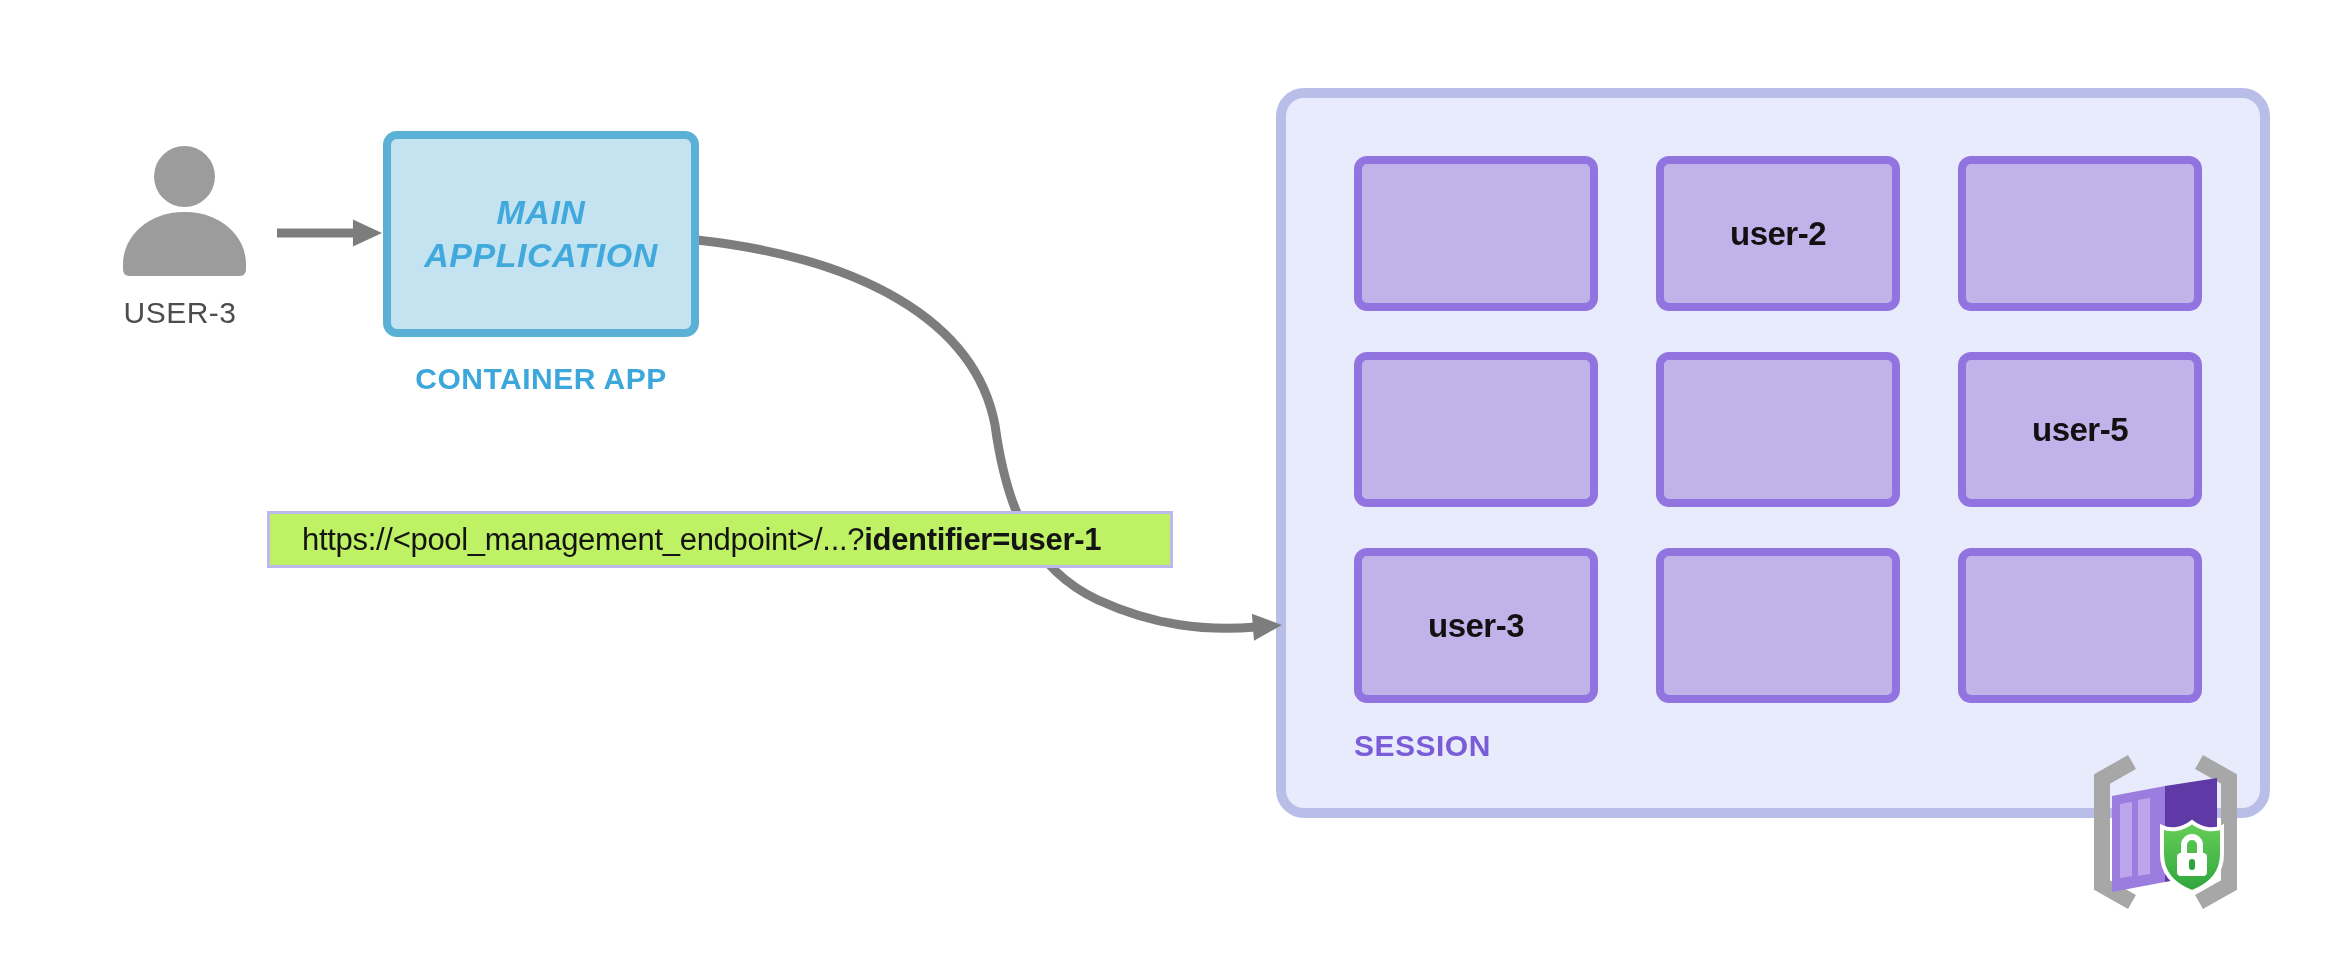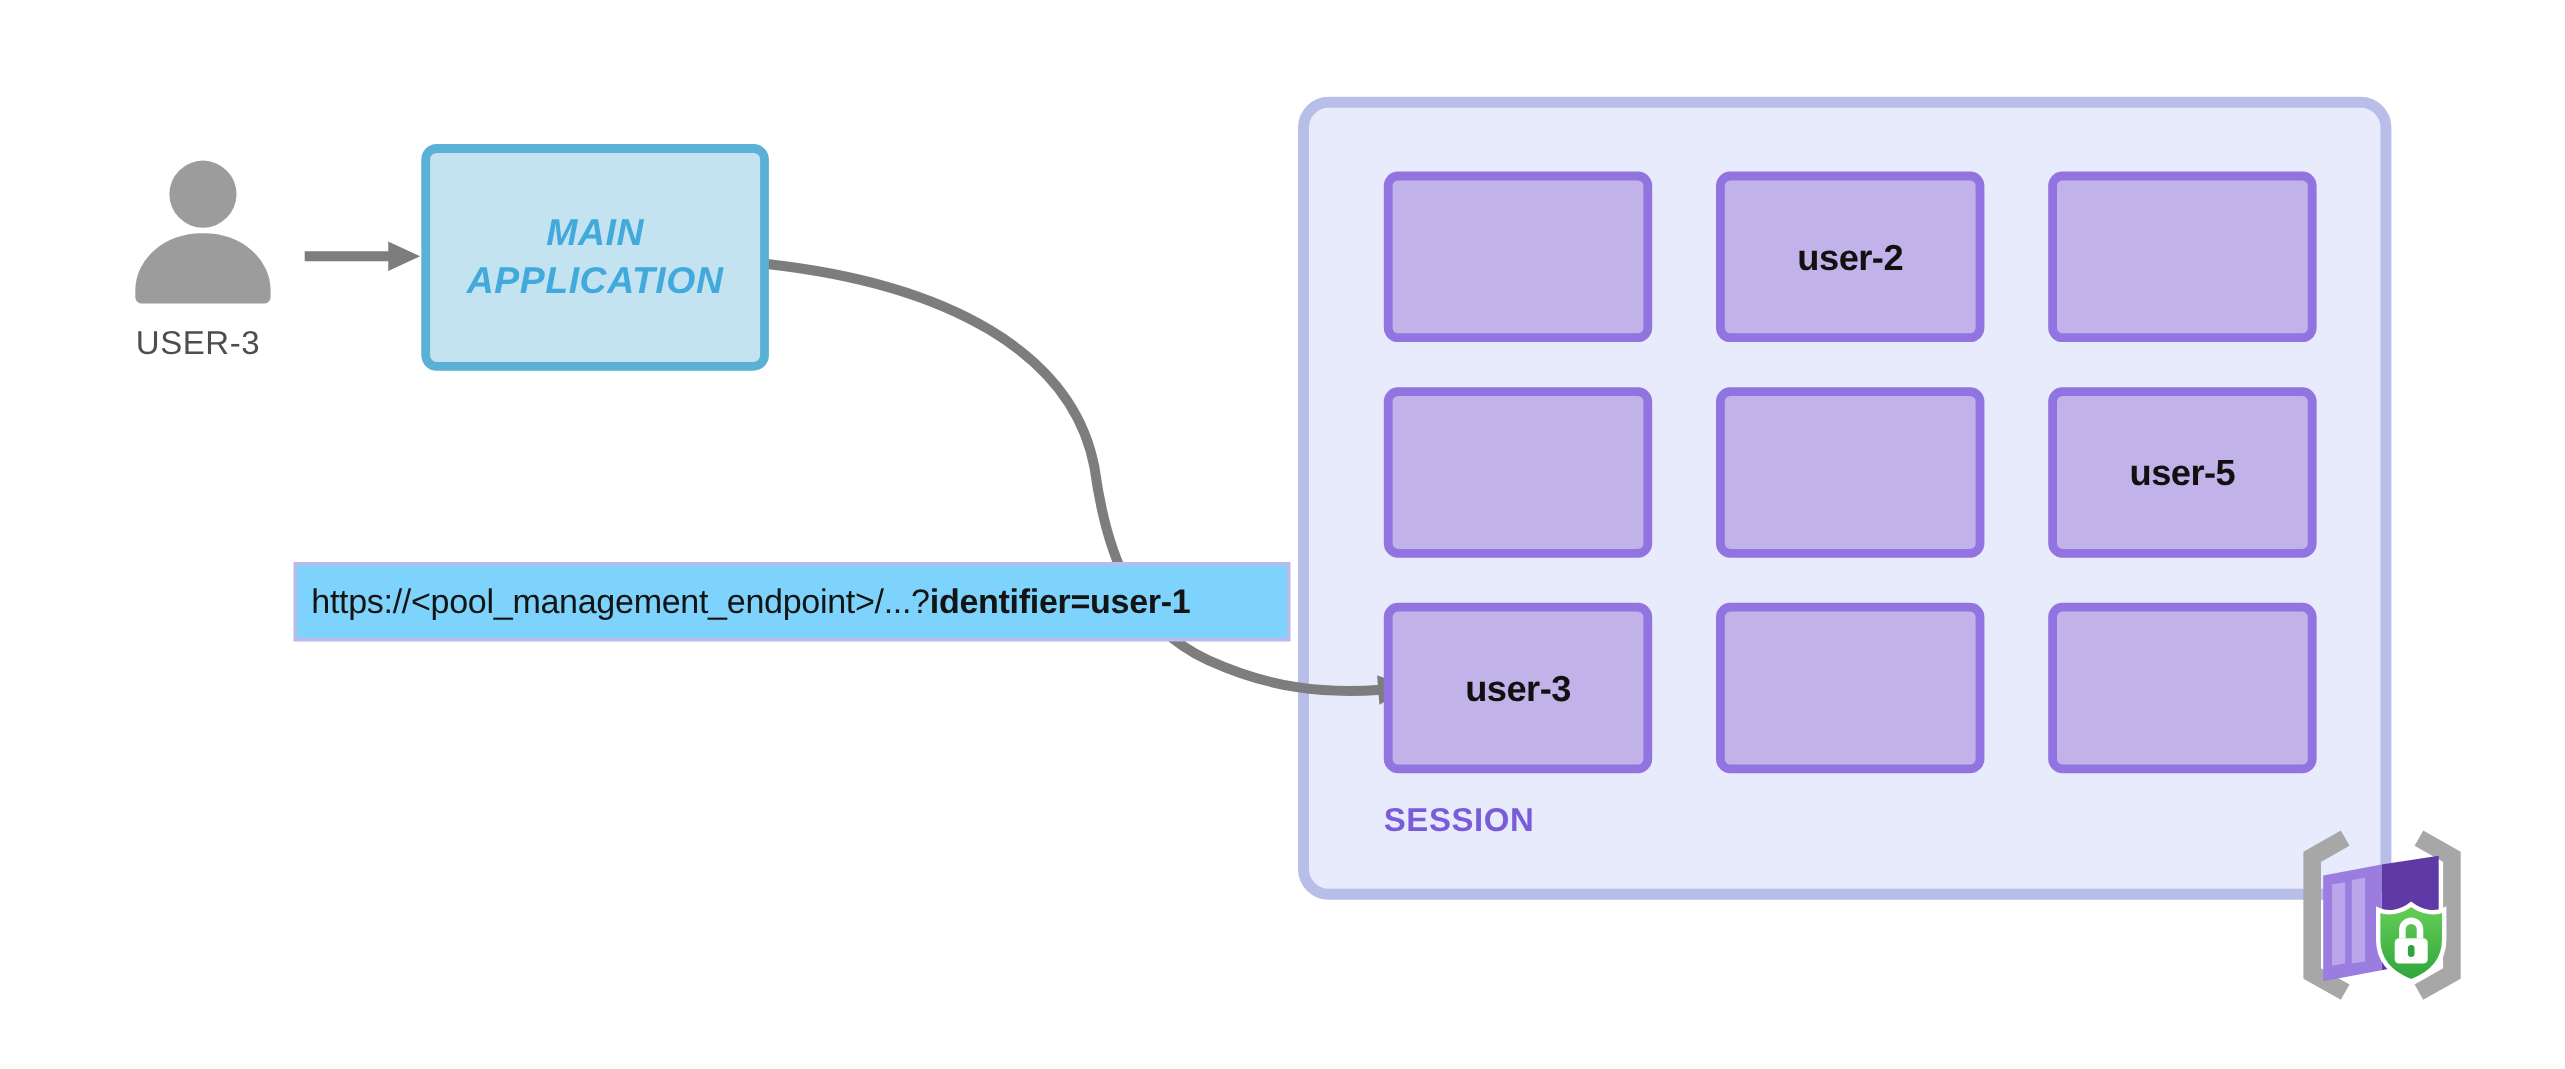--- a/index.html
+++ b/index.html
@@ -39,30 +39,30 @@
   }
   .app-caption{
     position:absolute;left:391px;top:362px;width:300px;
     text-align:center;font-size:30px;font-weight:700;color:#3BA7DB;letter-spacing:0.5px;
   }
   
   .arrows{position:absolute;left:0;top:0;width:2332px;height:972px;z-index:2;pointer-events:none;}
   .arrow{fill:none;stroke:#7D7D7D;stroke-width:9px;}
   
   .url-box{
-    position:absolute;left:267px;top:511px;width:906px;height:72px;
-    box-sizing:border-box;background:#7dd3fc;border:3px solid #BEB8EB;
+    position:absolute;left:267px;top:511px;width:906px;height:57px;
+    box-sizing:border-box;background:#bef264;border:3px solid #BEB8EB;
     display:flex;align-items:center;z-index:5;
-    padding-left:13px;white-space:nowrap;
+    padding-left:32px;white-space:nowrap;
     font-size:31px;color:#141414;letter-spacing:-0.3px;
   }
   .url-box .u-bold{font-weight:700;}
   
   .pool{
-    position:absolute;left:1180px;top:88px;width:994px;height:730px;
+    position:absolute;left:1276px;top:88px;width:994px;height:730px;
     box-sizing:border-box;
     background:#E8EBFB;border:10px solid #B9BEE9;border-radius:28px;
   }
   .grid{
     display:grid;
     grid-template-columns:repeat(3,244px);
     grid-auto-rows:155px;
     column-gap:58px;row-gap:41px;
     margin:58px 0 0 68px;
   }
@@ -101,20 +101,21 @@
         <path d="M0 0.6 L9.5 5 L0 9.4 Z" fill="#7D7D7D"></path>
       </marker>
     </defs>
     <path class="arrow" d="M277 233 L356 233" marker-end="url(#ah)"></path>
     <path class="arrow" d="M697 240 C 860 258, 975 320, 995 425 C 1006 505, 1030 568, 1098 600 C 1155 626, 1205 631, 1256 627" marker-end="url(#ah)"></path>
   </svg>
 
   <div class="app-box">
     <div class="app-box-label">MAIN APPLICATION</div>
   </div>
+  <div class="app-caption">CONTAINER APP</div>
 
   <div class="url-box">
     <span class="u-plain">https://&lt;pool_management_endpoint&gt;/...?</span>
       <span class="u-bold">identifier=user-1</span>
   </div>
 
   <div class="pool">
     <div class="grid">
       <div class="cell">
           <span></span>

